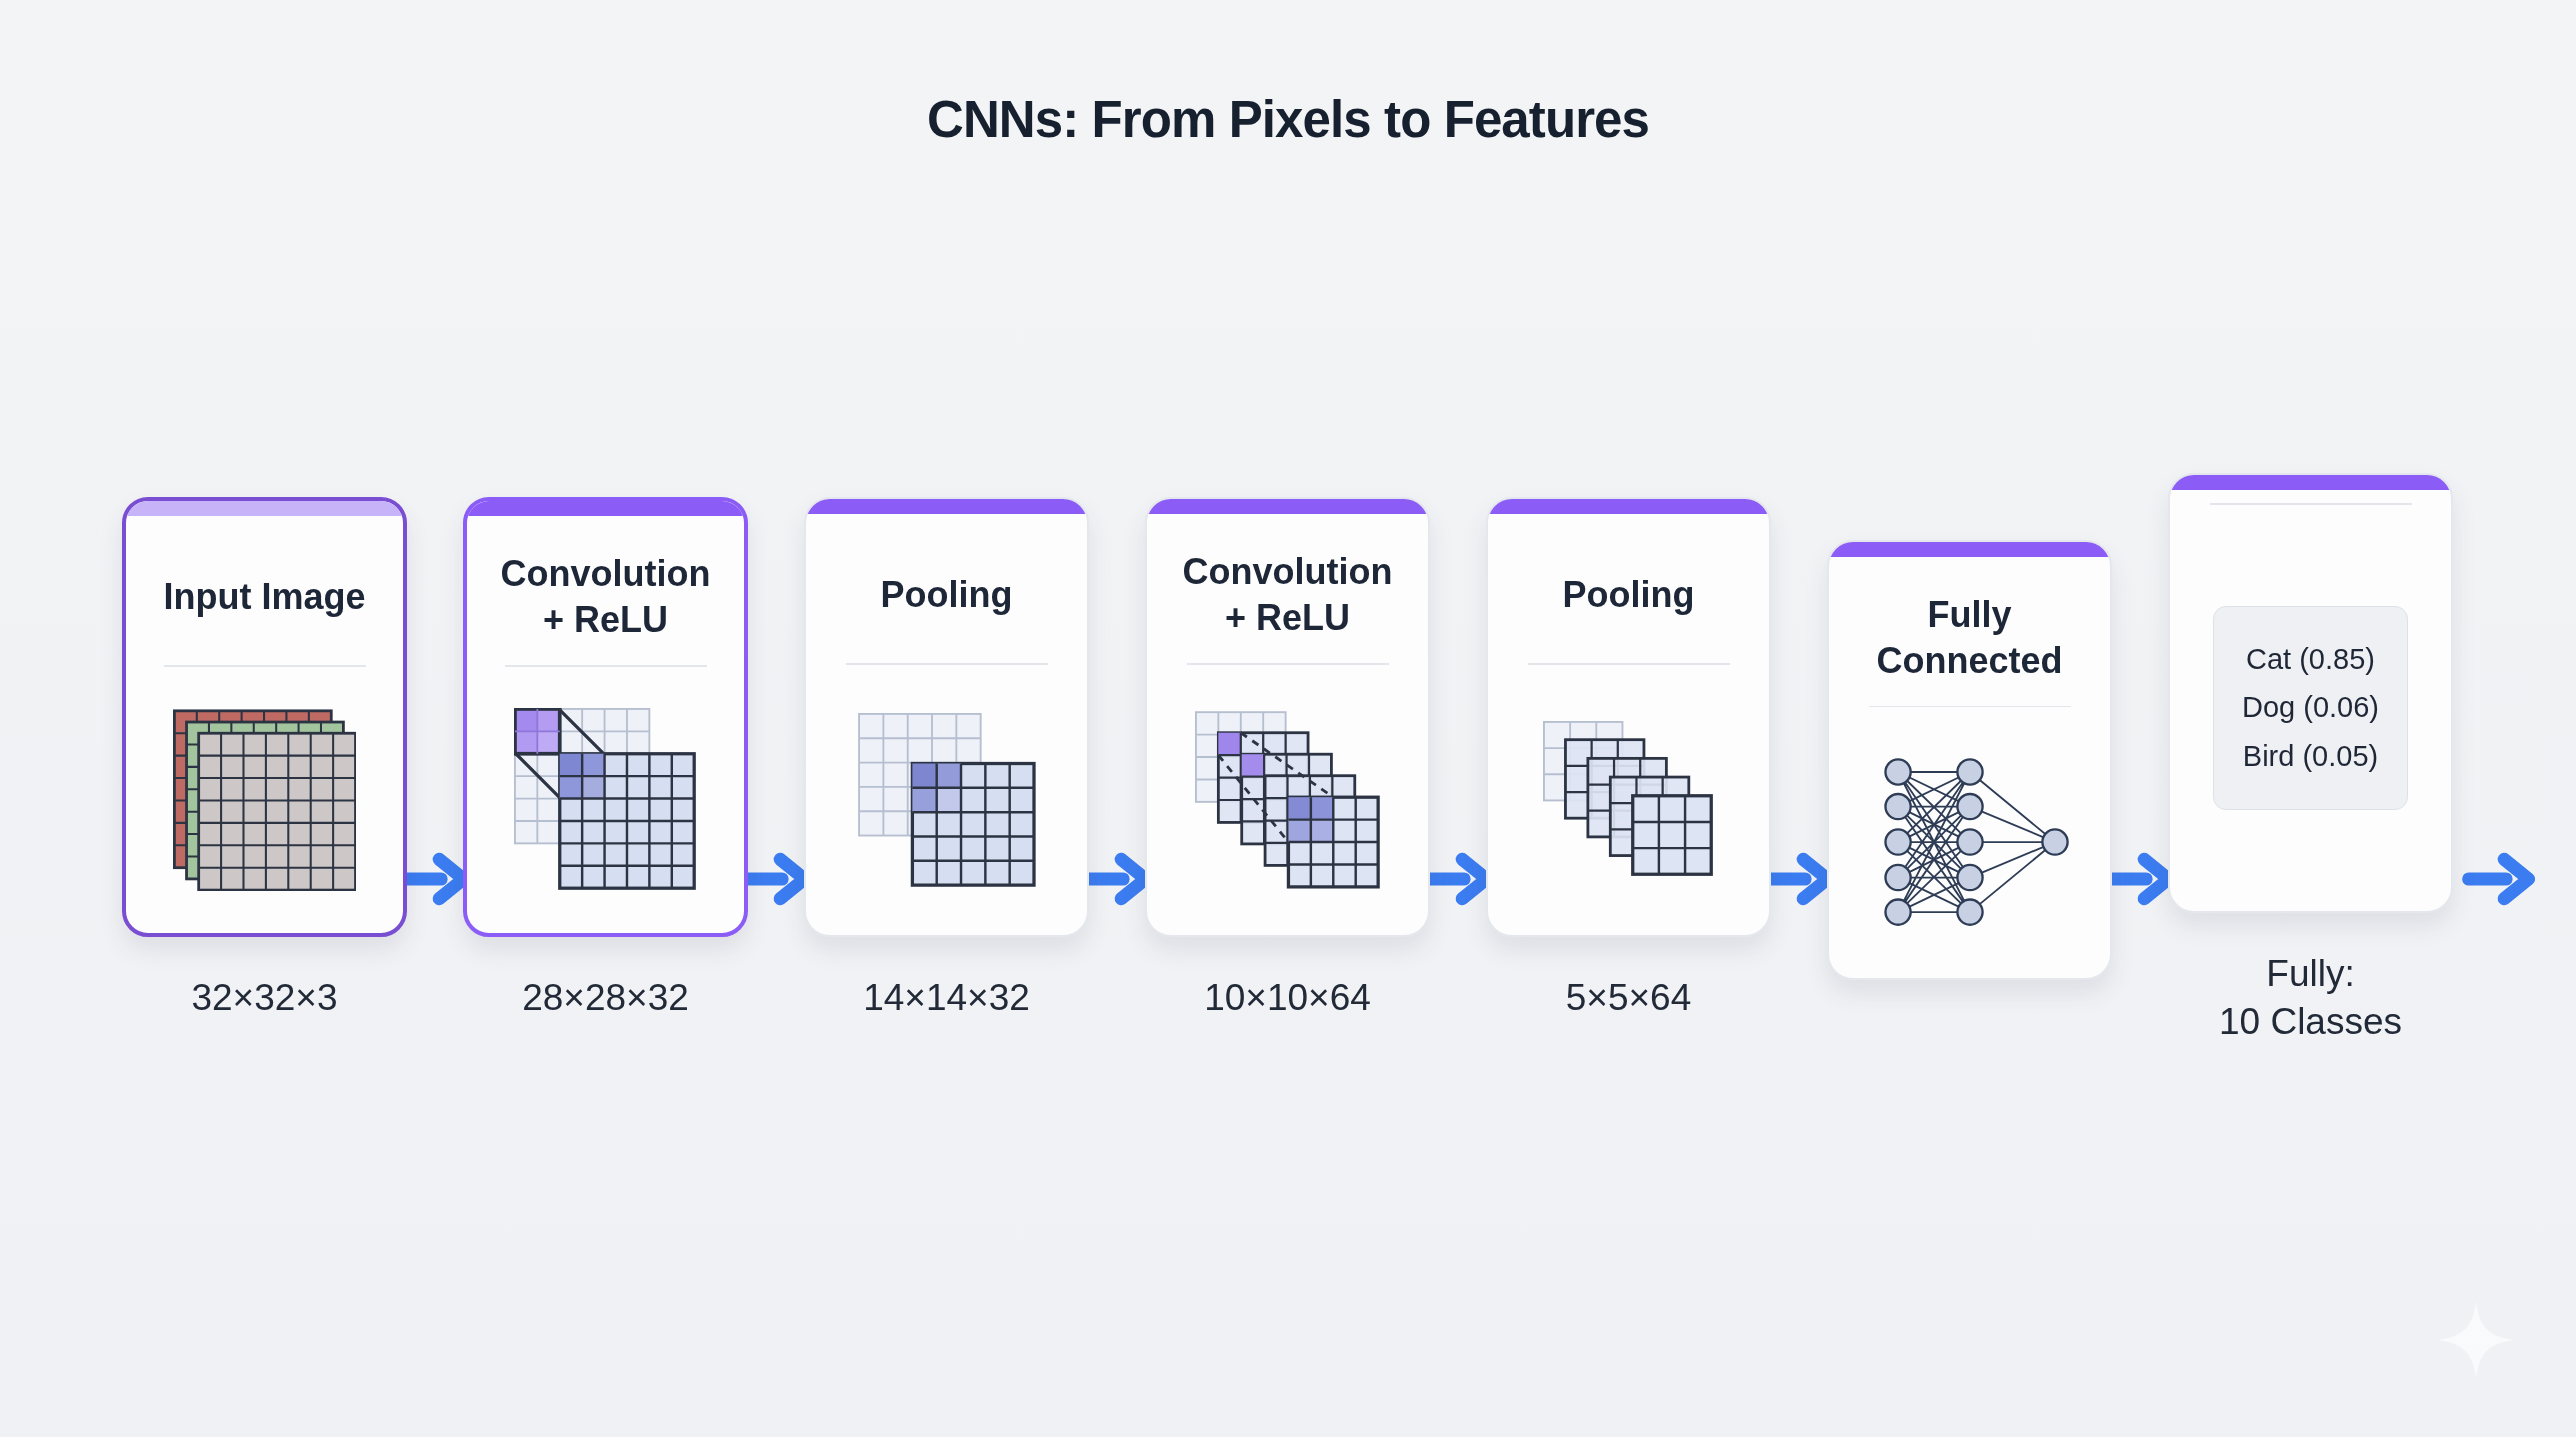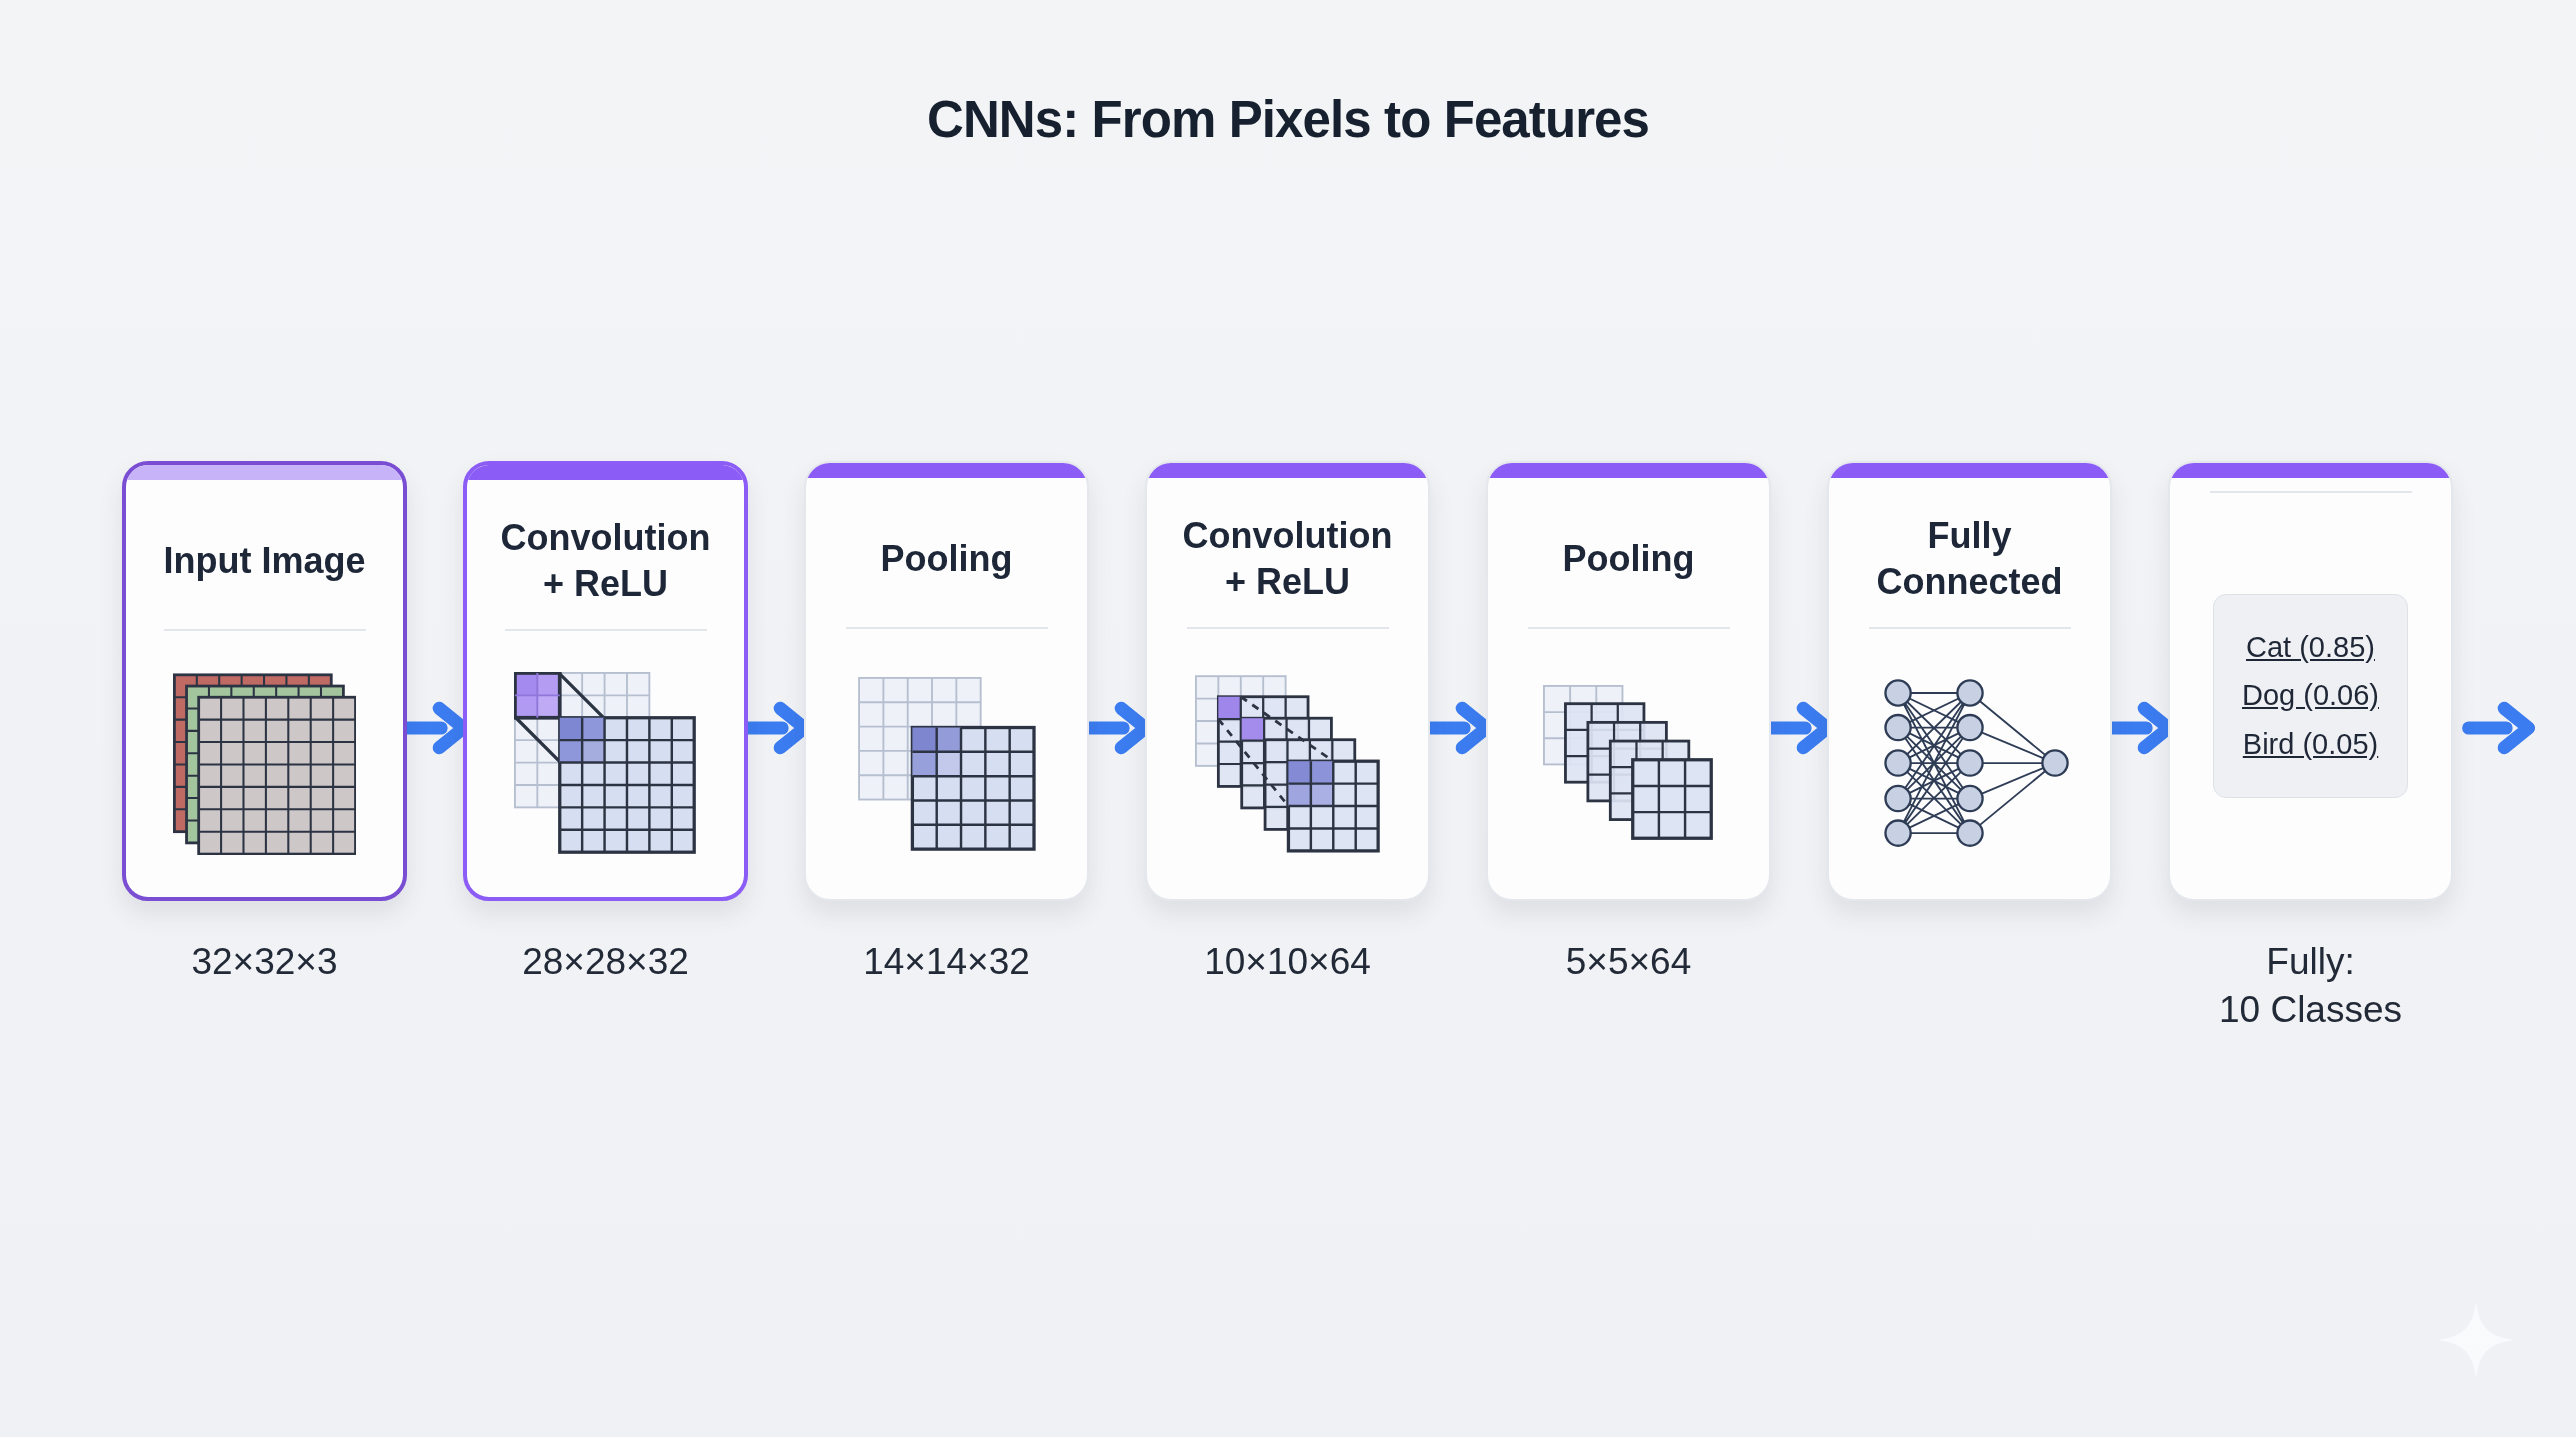--- a/index.html
+++ b/index.html
@@ -9,22 +9,22 @@
     background:linear-gradient(180deg,#f3f4f6 0%,#f0f1f4 100%);
     font-family:"Liberation Sans", sans-serif;
     overflow:hidden;
   }
   .title {
     position:absolute; top:90px; left:0; width:100%;
     text-align:center; font-size:51px; font-weight:800;
     color:#16202f; letter-spacing:-0.9px;
   }
   .flow {
-    position:absolute; top:461px; left:122px; right:0;
-    display:flex; align-items:flex-start;
+    position:absolute; top:473px; left:122px; right:0;
+    display:flex; align-items:center;
   }
   .stage { width:285px; flex:none; display:flex; flex-direction:column; align-items:center; }
   .card {
     width:285px; height:440px; background:#fdfdfe;
     border:2.8px solid #e4e7ec; border-radius:26px;
     box-shadow:0 13px 24px rgba(45,55,85,.10);
     display:flex; flex-direction:column; align-items:center;
     overflow:hidden; position:relative;
   }
   .card--border1 { border:4.7px solid #7a4ed2; }
@@ -42,21 +42,21 @@
     margin-top:37px; font-size:37px; font-weight:500; color:#222a38;
     text-align:center; line-height:1.3; display:flex; flex-direction:column;
   }
   .arrow { width:56px; flex:none; display:flex; justify-content:center; margin-top:238px; }
   .arrow svg { overflow:visible; flex:none; }
   .arrow--last { width:94px; }
   .softmax-box {
     background:#eef0f4; border:1.9px solid #dde1e8; border-radius:13px;
     padding:36px 28px; display:flex; flex-direction:column; gap:15px;
     font-size:29px; font-weight:500; color:#1f2736; text-align:center;
-    line-height:1.15; min-width:183px;text-decoration:underline;
+    line-height:1.15; min-width:183px;
   }
   .sparkle { position:absolute; right:58px; bottom:56px; width:84px; height:84px; opacity:.9; }
 </style>
 </head>
 <body>
 
 <div class="title">CNNs: From Pixels to Features</div>
 
 <div class="flow">
 

